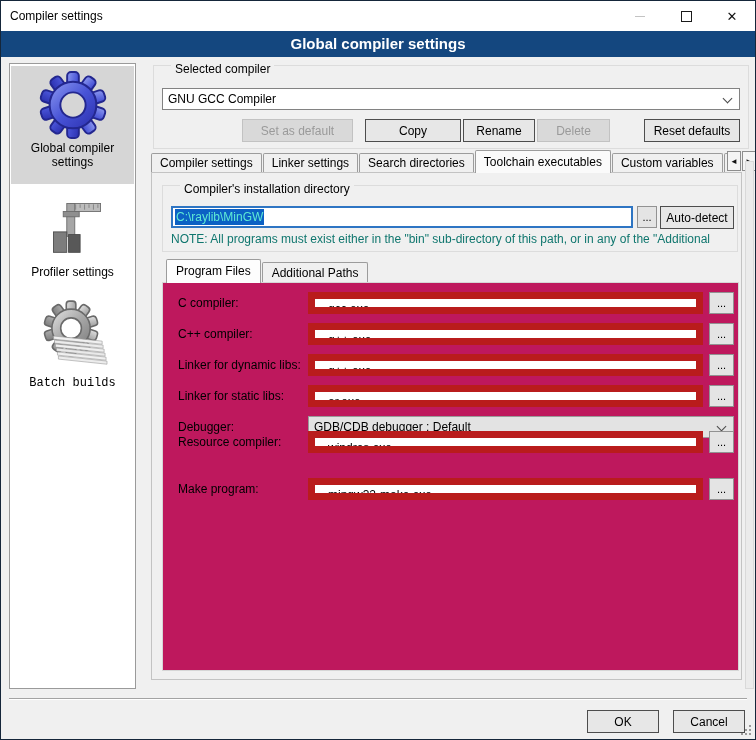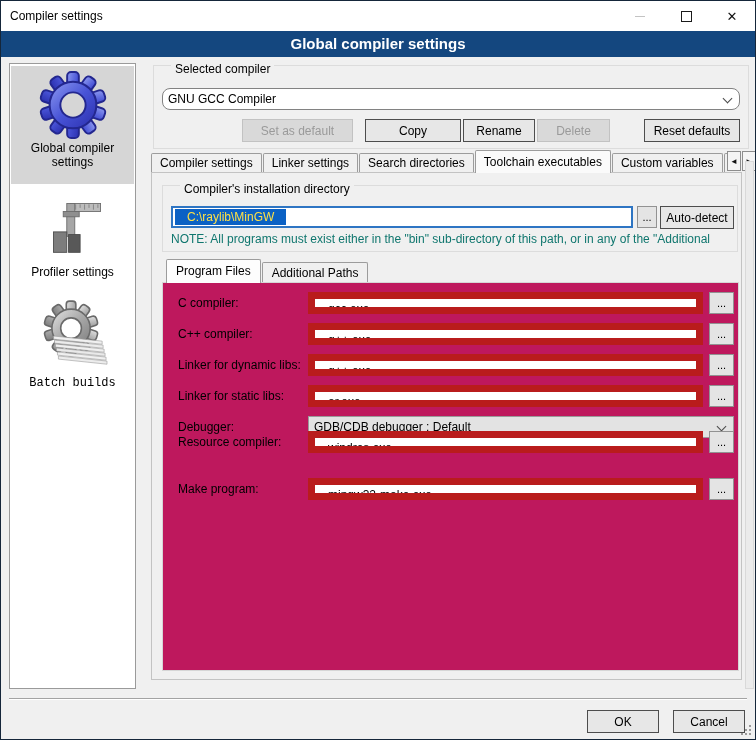--- a/index.html
+++ b/index.html
@@ -39,21 +39,21 @@
   .btn.disabled{background:#d9d9d9;border-color:#c2c2c2;color:#9a9a9a;}
   .btn.small{height:22px;font-size:11px;background:#e4e4e4;border-color:#929292;}
   
   .combo{box-sizing:border-box;height:22px;background:#fff;border:1px solid #828282;
     line-height:20px;padding-left:5px;position:relative;}
   .combo.gray{background:#e3e3e3;border-color:#9a9a9a;}
   .chev{position:absolute;right:8px;top:6px;width:6px;height:6px;
     border-left:1px solid #4a4a4a;border-bottom:1px solid #4a4a4a;transform:rotate(-45deg);}
   
   .grp-compiler{left:152px;top:64px;width:596px;height:84px;}
-  .grp-compiler .combo{position:absolute;left:8px;right:8px;top:22px;border-radius:8px;}
+  .grp-compiler .combo{position:absolute;left:8px;right:8px;top:22px;}
   .btn-row{position:absolute;left:8px;right:8px;top:53px;display:flex;justify-content:flex-end;}
   .b-setdef{width:111px;margin-right:12px;}
   .b-copy{width:96px;margin-right:2px;}
   .b-rename{width:72px;margin-right:2px;}
   .b-delete{width:73px;margin-right:34px;}
   .b-reset{width:96px;}
   
   .tabstrip{position:absolute;left:150px;top:149px;width:576px;height:23px;display:flex;
     align-items:flex-end;overflow:hidden;white-space:nowrap;}
   .tab{box-sizing:border-box;height:20px;line-height:19px;padding:0 8px;background:#f0f0f0;
@@ -67,21 +67,21 @@
   .tab-arrow.right{left:741px;}
   
   .tabpage{position:absolute;left:150px;top:171px;width:591px;height:508px;background:#f0f0f0;
     border:1px solid #c3c3c3;box-sizing:border-box;}
   .rightstrip{position:absolute;left:744px;top:160px;width:9px;height:528px;background:#ebebeb;
     border:1px solid #d9d9d9;box-sizing:border-box;}
   
   .grp-install{left:10px;top:12px;width:576px;height:67px;}
   .path-input{position:absolute;left:8px;top:20px;width:462px;height:22px;box-sizing:border-box;
     background:#fff;border:2px solid #2e75c3;line-height:18px;padding-left:2px;overflow:hidden;}
-  .path-sel{background:#0b61c4;color:#fde047;padding:1px 12px;}
+  .path-sel{background:#0b61c4;color:#5eead4;padding:1px 1px;}
   .b-browse-main{position:absolute;left:474px;top:20px;width:20px;}
   .b-autodetect{position:absolute;left:497px;top:20px;width:74px;}
   .note-text{position:absolute;left:8px;top:46px;right:0;font-size:12px;color:#8e1c2c;
     white-space:nowrap;overflow:hidden;}
   
   .subtabstrip{position:absolute;left:14px;top:86px;height:24px;display:flex;align-items:flex-end;}
   .subtab{box-sizing:border-box;height:21px;line-height:20px;padding:0 9px;background:#f0f0f0;
     border:1px solid #9c9c9c;border-bottom:none;margin-right:1px;font-size:12px;
     border-radius:2px 2px 0 0;}
   .subtab.active{height:24px;line-height:23px;background:#fdfdfd;position:relative;z-index:2;}

